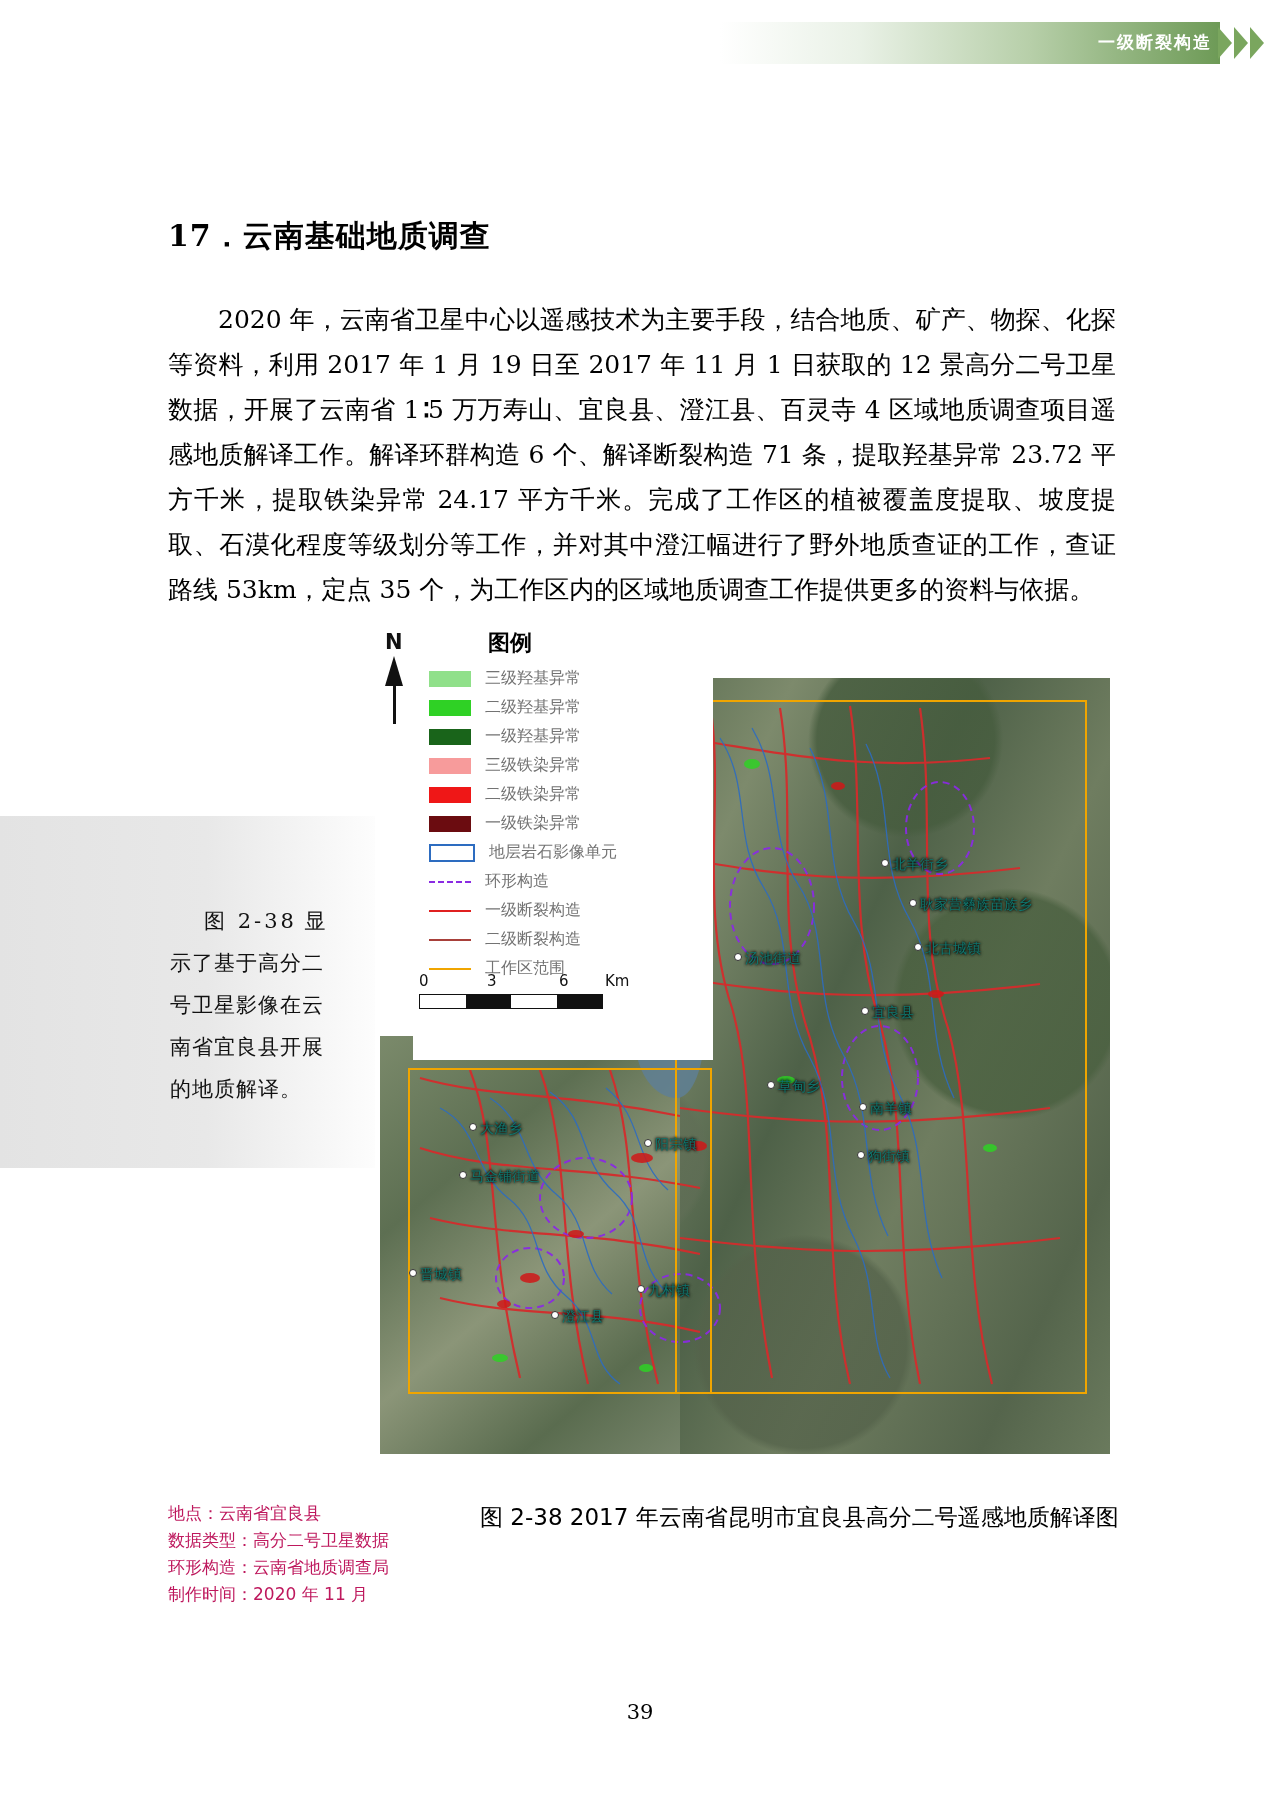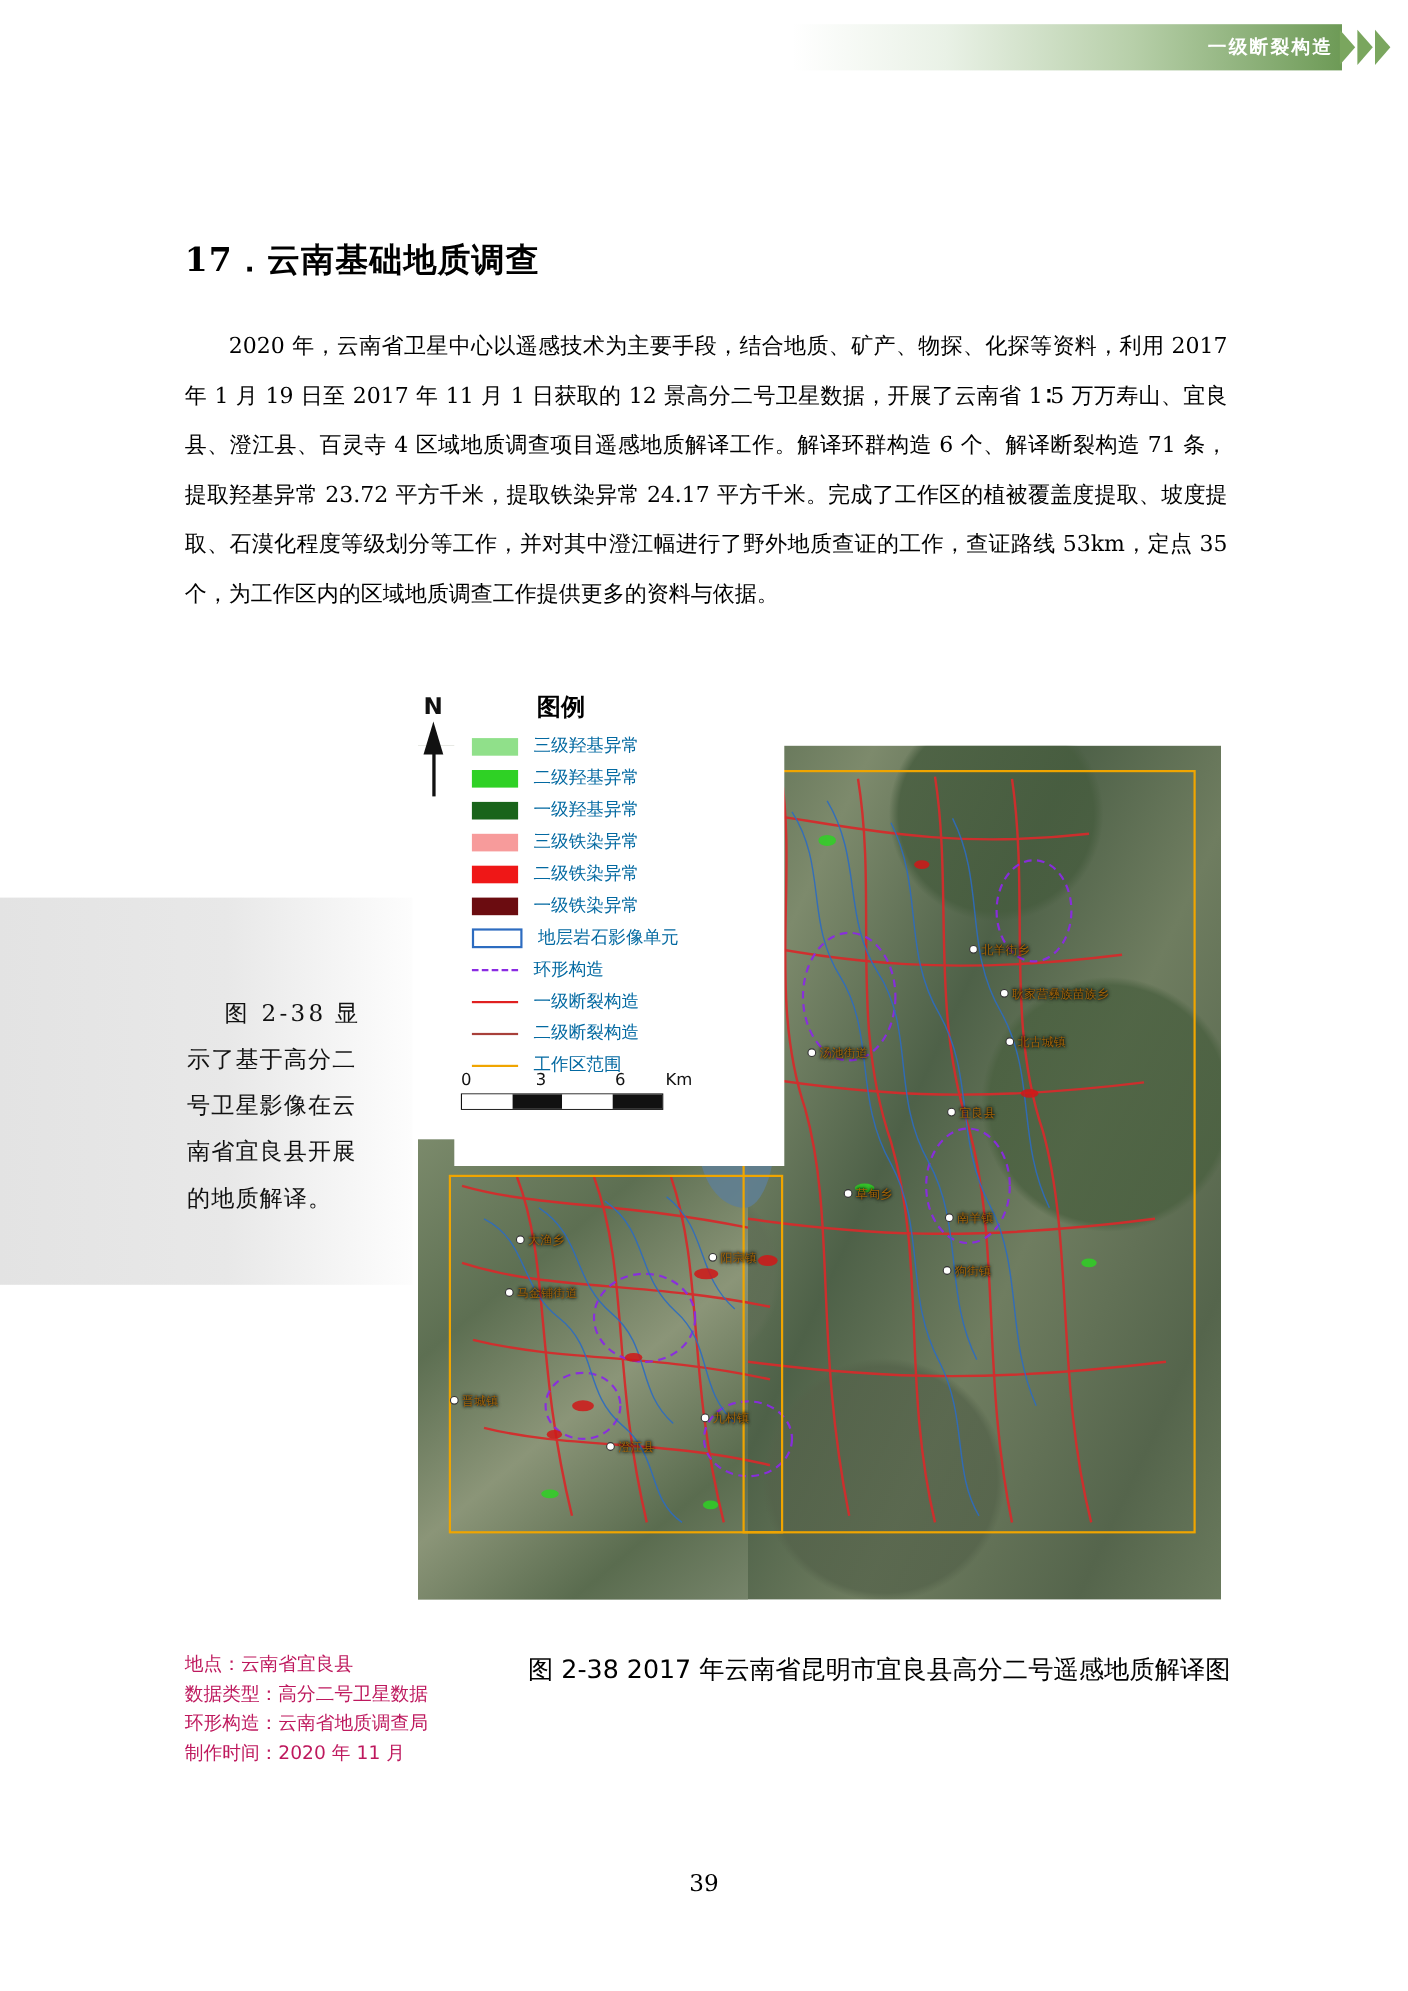--- a/index.html
+++ b/index.html
@@ -39,21 +39,21 @@
   
   .section-title{
     position:absolute; left:168px; top:196px;
     font-size:30px; font-weight:bold; color:#000;
     font-family:"DejaVu Serif", serif;
     letter-spacing:1px;
   }
   
   .body-text{
     position:absolute; left:168px; top:272px; width:948px;
-    font-size:20px; line-height:45px; color:#000;
+    font-size:25px; line-height:45px; color:#000;
     text-align:justify; text-justify:inter-ideograph;
     text-indent:2em;
     font-family:"DejaVu Serif", serif;
   }
   
   .grey-panel{
     position:absolute; left:0; top:816px; width:375px; height:352px;
     background:linear-gradient(to right,#e3e3e3 0%, #e8e8e8 55%, #fdfdfd 100%);
   }
   .side-caption{
@@ -125,21 +125,21 @@
   .legend-swatch{
     width:42px; height:16px; margin-left:6px; margin-right:14px; flex:0 0 auto;
   }
   .legend-swatch.hollow{background:#ffffff;border:2px solid #2d6cc0;height:14px;}
   .legend-line{
     width:42px; height:0; margin-left:6px; margin-right:14px; flex:0 0 auto;
     border-top-width:2px; border-top-style:solid;
   }
   .legend-line.dashed{border-top-style:dashed;border-top-color:#8a2be2;}
   .legend-label{
-    font-size:16px; color:#0369a1; font-family:"DejaVu Sans", sans-serif;
+    font-size:16px; color:#737373; font-family:"DejaVu Sans", sans-serif;
     white-space:nowrap;
   }
   
   .north{
     position:absolute; left:-40px; top:10px; width:46px; height:96px;
   }
   .north-n{
     position:absolute; left:12px; top:0; font-size:21px; font-weight:bold;
     font-family:"DejaVu Sans", sans-serif; color:#111;
   }
@@ -163,21 +163,21 @@
   .sn0{left:0px;} .sn1{left:68px;} .sn2{left:140px;} .snkm{left:186px;top:22px;font-size:15px;}
   .scale-track{
     position:absolute; left:0; top:22px; width:182px; height:13px; display:flex;
     border:1px solid #111;
   }
   .scale-track div{flex:1;}
   .sc-w{background:#ffffff;} .sc-b{background:#111;}
 
   
   .place{
-    position:absolute; font-size:11px; color:#a16207;
+    position:absolute; font-size:14px; color:#0f766e;
     font-family:"DejaVu Sans", sans-serif;
     text-shadow:0 0 3px #000,0 0 3px #000;
     white-space:nowrap;
   }
   .place::before{
     content:"";
     position:absolute; left:-11px; top:3px; width:6px;height:6px;
     border-radius:50%; background:#fff; border:1px solid #333;
   }
 

